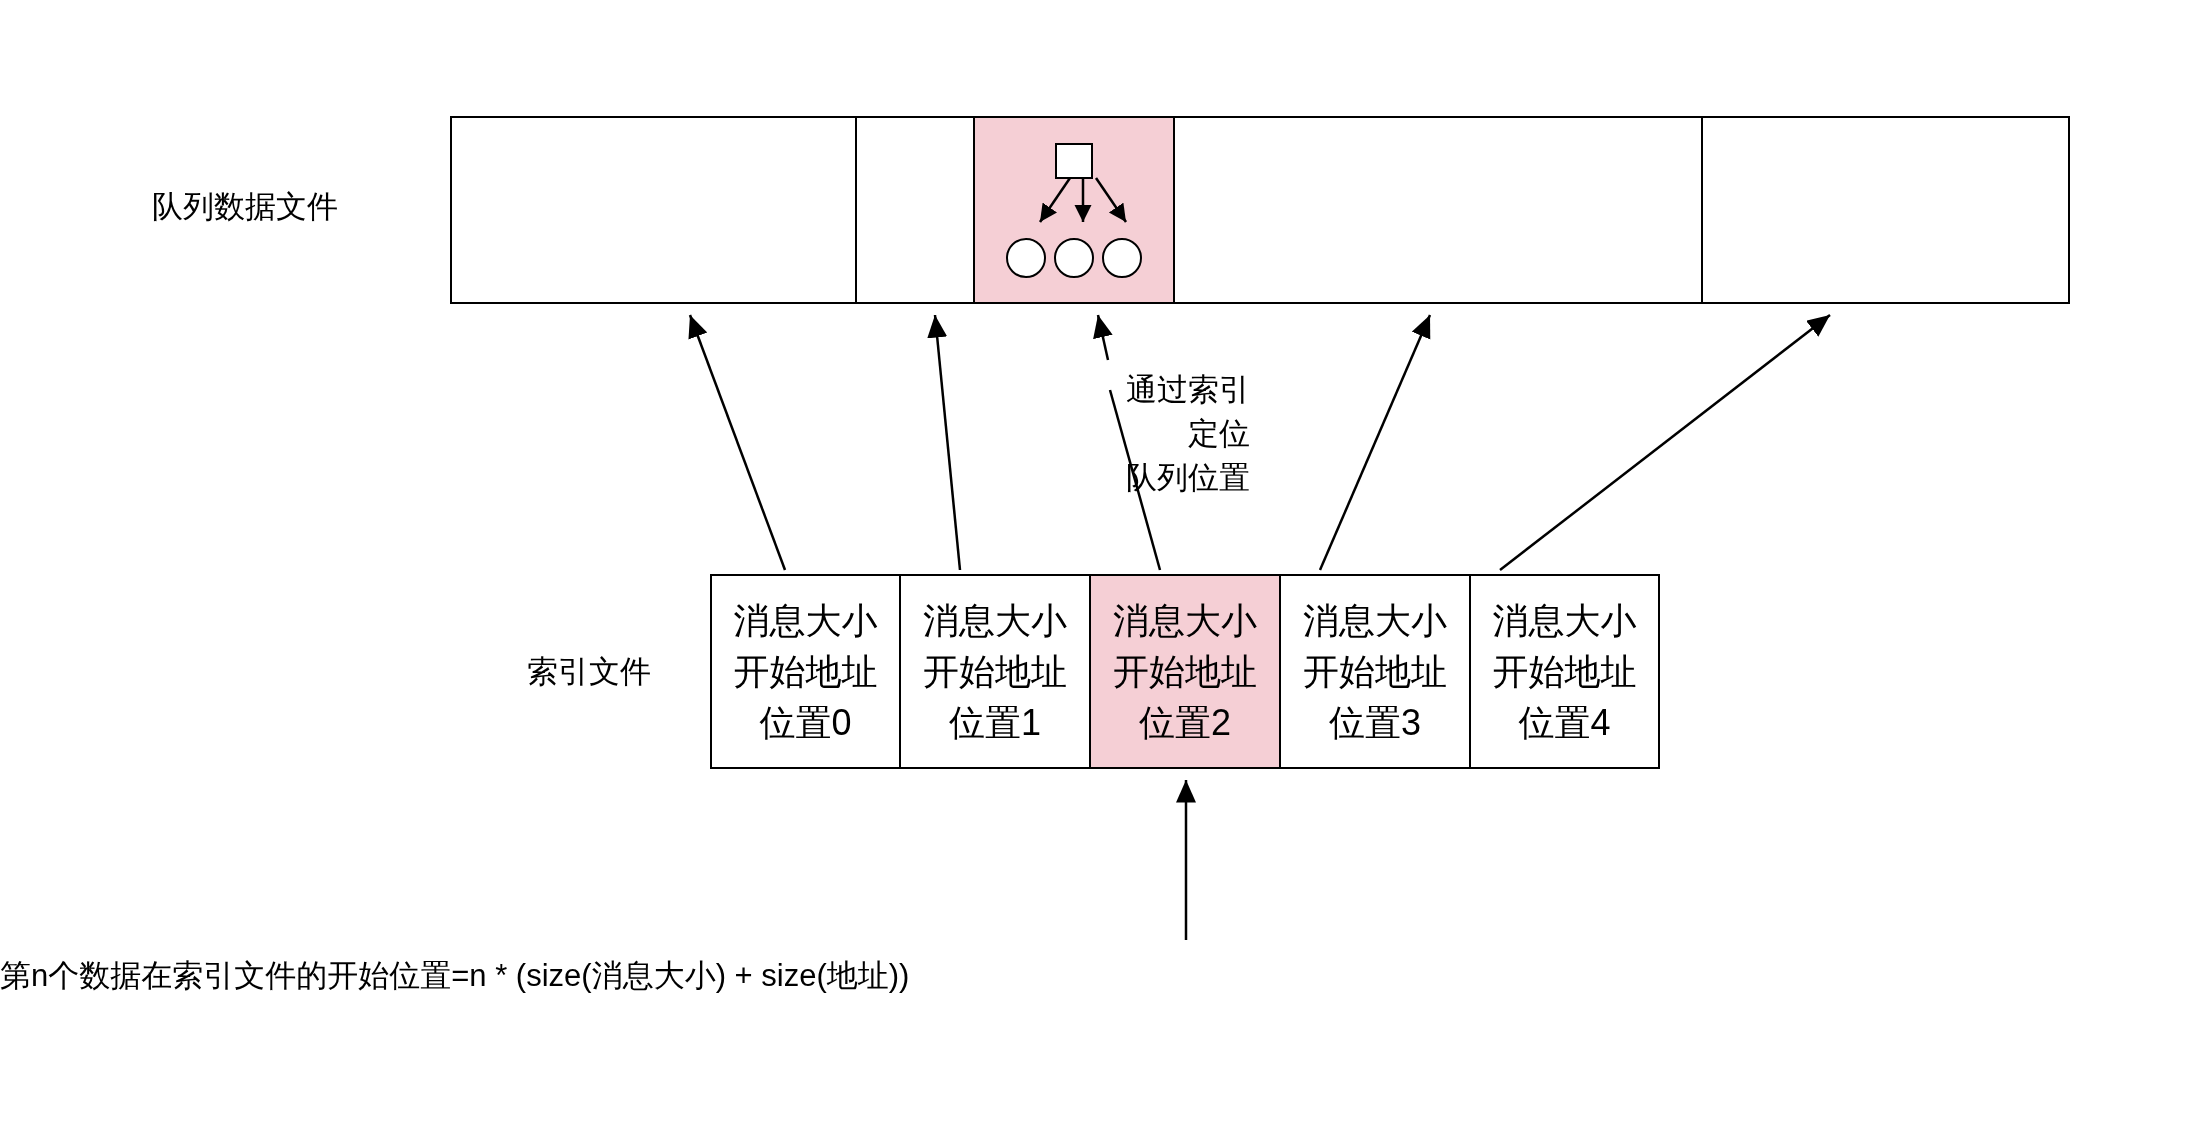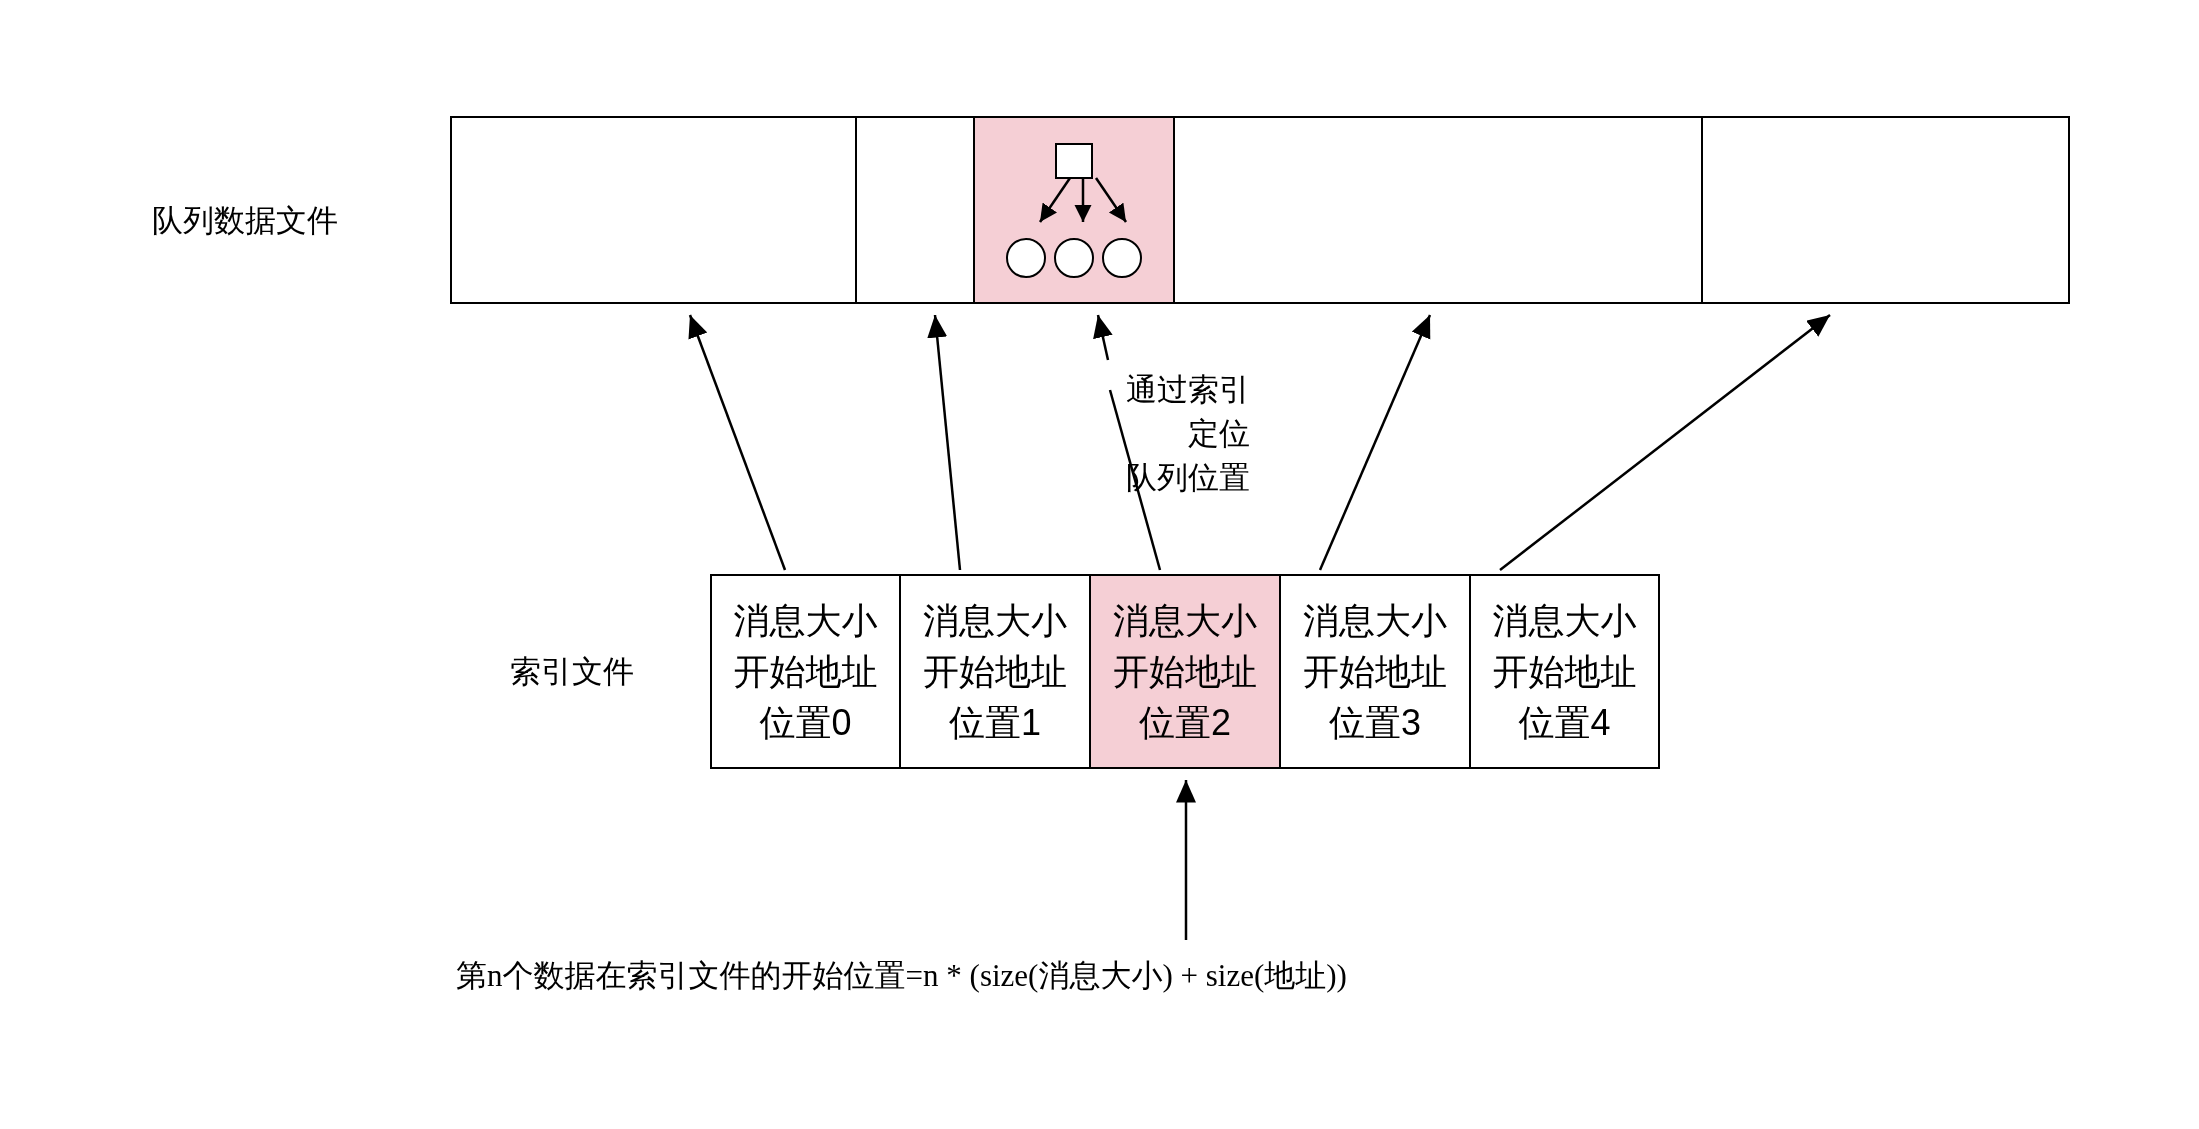--- a/index.html
+++ b/index.html
@@ -54,24 +54,24 @@
   }
 
   .label-left {
     position: absolute;
     font-size: 31px;
     line-height: 1.25;
     white-space: nowrap;
   }
   #queue-label {
     left: 152px;
-    top: 202px;
+    top: 188px;
   }
   #index-label {
-    left: 510px;
+    left: 527px;
     top: 653px;
   }
 
   
   .node-square {
     position: absolute;
     left: 50%;
     transform: translateX(-50%);
     top: 25px;
     width: 38px;
@@ -139,24 +139,23 @@
   #locate-note {
     left: 990px;
     top: 368px;
     width: 260px;
   }
   #formula-note {
     position: absolute;
     left: 0;
     top: 955px;
     width: 1803px;
-    text-align: center;
+    text-align: left;
     font-size: 31px;
     white-space: nowrap;
-    font-family: Liberation Serif, serif;
   }
 </style>
 </head>
 <body>
 
 <div id="stage">
 
   <div class="label-left" id="queue-label">队列数据文件</div>
 
   <div class="queue-row">

